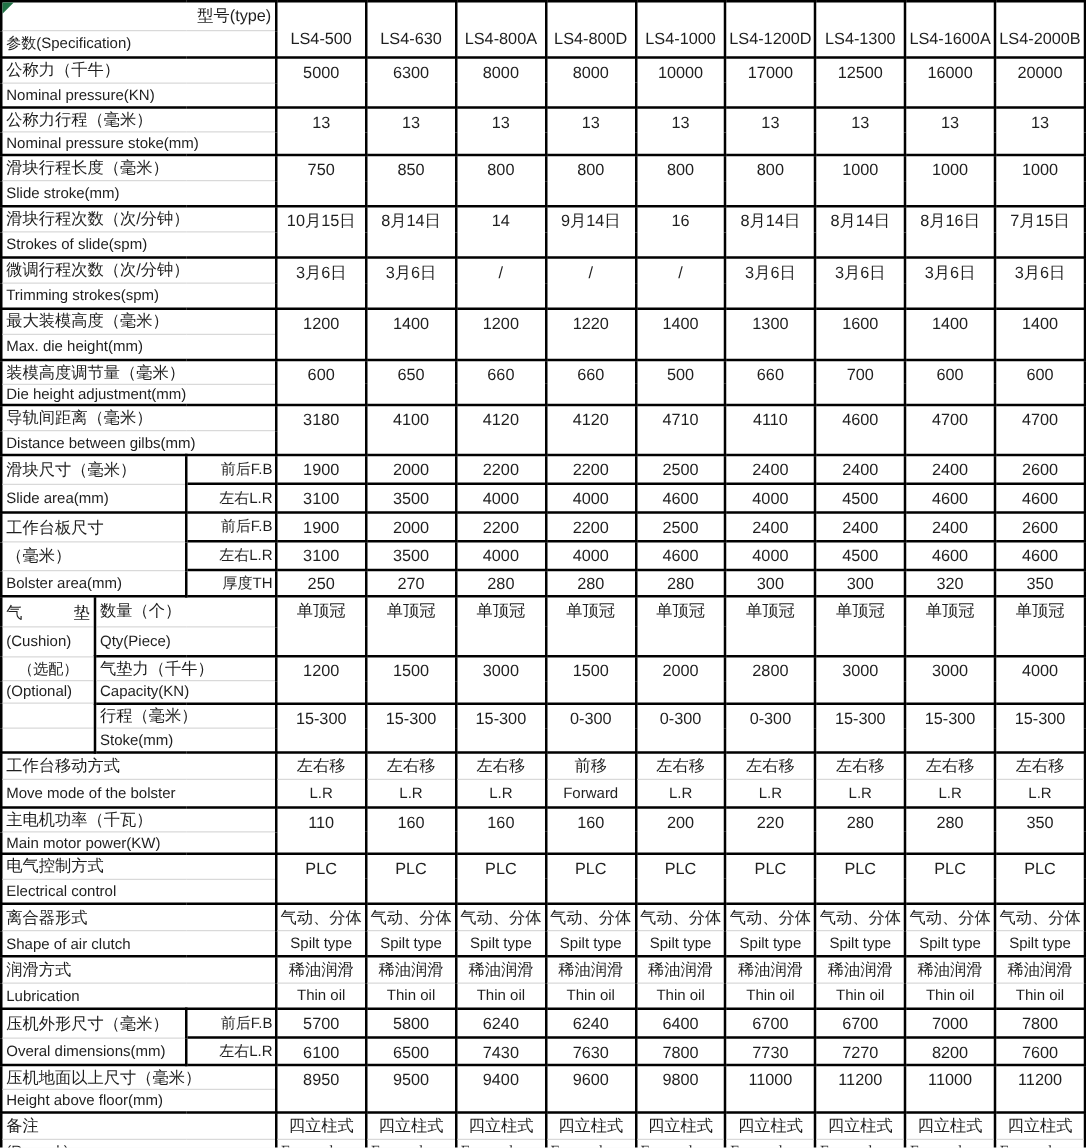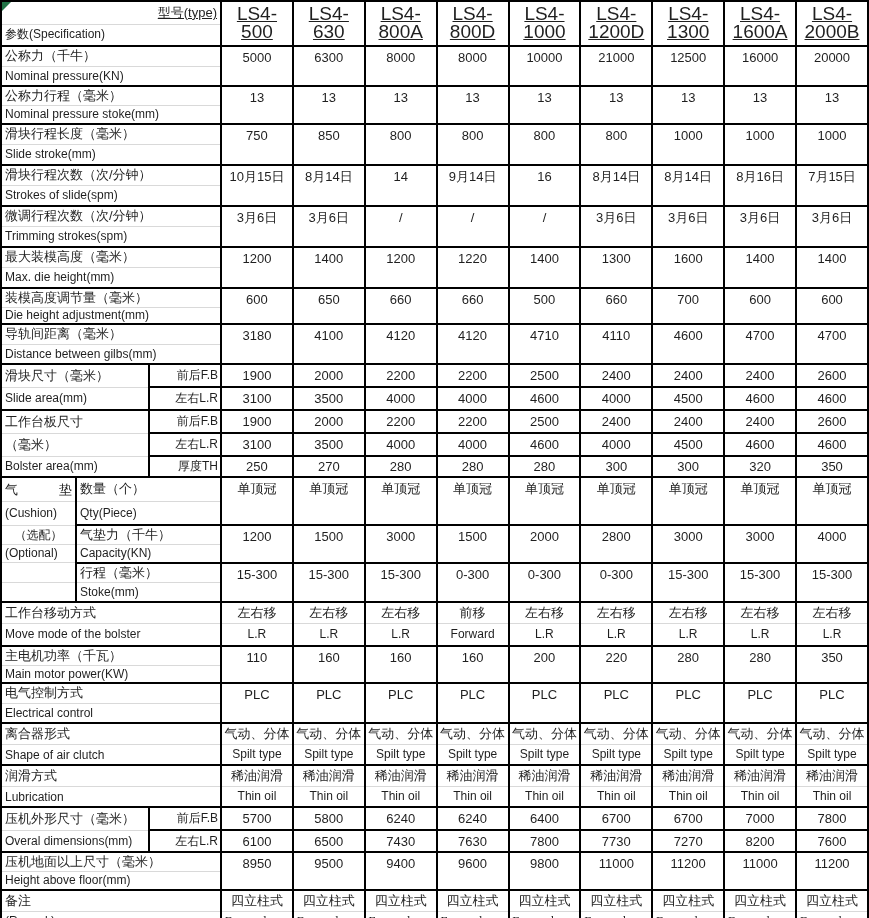--- a/index.html
+++ b/index.html
@@ -27,21 +27,21 @@
   td.right{text-align:right;}
   td.center{text-align:left;}
   td.sub{font-size:12px;text-align:right;padding:0 2px;vertical-align:middle;white-space:nowrap;}
   
   td.val{text-align:center;font-size:13px;}
   td.top{vertical-align:top;padding-top:2px;line-height:18px;}
   td.mid{vertical-align:middle;}
   td.vt{vertical-align:middle;line-height:20px;}
   td.vb{vertical-align:middle;line-height:19px;font-size:12px;}
   td.serifb{font-family:"Liberation Serif","DejaVu Serif",serif;font-size:12.5px;}
-  td.model{vertical-align:top;text-align:center;font-size:19px;padding-top:3px;line-height:18px;}
+  td.model{vertical-align:top;text-align:center;font-size:13px;padding-top:20px;line-height:18px;}
   
   td.cushion{vertical-align:top;padding:0;}
   .cl{display:flex;flex-direction:column;height:100%;}
   .cl div{padding:0 3px;font-size:12px;line-height:17px;display:flex;align-items:center;border-bottom:1px solid var(--subgrid);}
   .cl div.zhline{font-size:13px;justify-content:space-between;}
   .cl div.cline{justify-content:center;}
   .cl div.last{border-bottom:none;flex:1;}
   .corner-triangle{
     position:absolute;top:2px;left:2px;width:0;height:0;z-index:3;
     border-top:9px solid var(--marker);border-right:9px solid transparent;
@@ -61,21 +61,21 @@
         <col>
         <col>
         <col>
         <col>
         <col>
         <col>
         <col>
         <col>
     </colgroup>
     <tbody>
-        <tr style="height: 23px; text-decoration: underline;">
+        <tr style="height: 23px;">
           <td class="lz right fb" colspan="3">型号(type)</td>
           <td class="model" rowspan="2">LS4-500</td>
           <td class="model" rowspan="2">LS4-630</td>
           <td class="model" rowspan="2">LS4-800A</td>
           <td class="model" rowspan="2">LS4-800D</td>
           <td class="model" rowspan="2">LS4-1000</td>
           <td class="model" rowspan="2">LS4-1200D</td>
           <td class="model" rowspan="2">LS4-1300</td>
           <td class="model" rowspan="2">LS4-1600A</td>
           <td class="model" rowspan="2">LS4-2000B</td>
@@ -83,21 +83,21 @@
         <tr style="height: 22px;">
           <td class="le ft" colspan="3">参数(Specification)</td>
         </tr>
         <tr style="height: 20px;">
           <td class="lz fb" colspan="3">公称力（千牛）</td>
           <td class="val top" rowspan="2">5000</td>
           <td class="val top" rowspan="2">6300</td>
           <td class="val top" rowspan="2">8000</td>
           <td class="val top" rowspan="2">8000</td>
           <td class="val top" rowspan="2">10000</td>
-          <td class="val top" rowspan="2">21000</td>
+          <td class="val top" rowspan="2">17000</td>
           <td class="val top" rowspan="2">12500</td>
           <td class="val top" rowspan="2">16000</td>
           <td class="val top" rowspan="2">20000</td>
         </tr>
         <tr style="height: 20px;">
           <td class="le ft" colspan="3">Nominal pressure(KN)</td>
         </tr>
         <tr style="height: 19px;">
           <td class="lz fb" colspan="3">公称力行程（毫米）</td>
           <td class="val top" rowspan="2">13</td>

